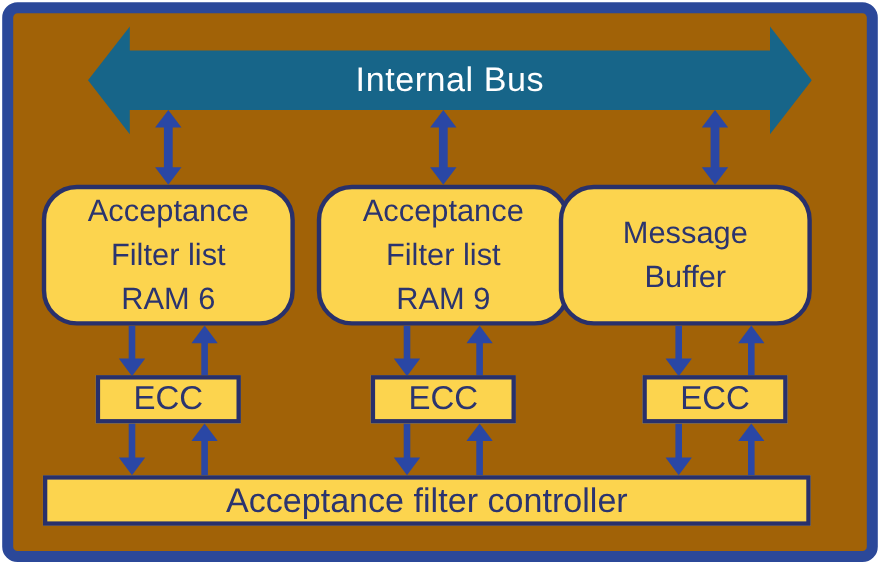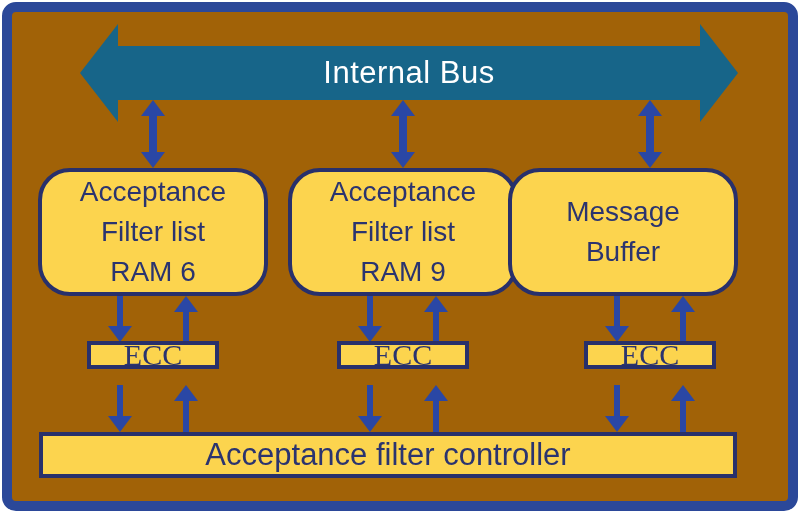--- a/index.html
+++ b/index.html
@@ -7,21 +7,21 @@
   .frame{position:absolute;left:2px;top:2px;width:796px;height:509px;box-sizing:border-box;
          border:10px solid #2b4899;border-radius:14px;background:#a16207;}
   .canvas{position:absolute;left:0;top:0;right:0;bottom:0;}
   .abs{position:absolute;}
   .bus-label{position:absolute;left:68px;top:10px;width:658px;height:102px;
              display:flex;align-items:center;justify-content:center;
              color:#ffffff;font-size:31px;letter-spacing:0.5px;}
   .box{position:absolute;box-sizing:border-box;background:#fcd44e;border:4px solid #28306b;
        color:#2b346f;display:flex;flex-direction:column;align-items:center;justify-content:center;}
   .ram-box{top:156px;width:230px;height:128px;font-size:28px;line-height:40px;text-align:center;border-radius:32px;}
-  .ecc-box{top:329px;width:132px;height:28px;font-size:30px;line-height:30px;font-family:Liberation Serif, serif;}
+  .ecc-box{top:329px;width:132px;height:44px;font-size:30px;line-height:30px;}
   .ctrl-box{left:27px;top:420px;width:698px;height:46px;font-size:31px;text-align:right;}
   svg{display:block;}
   .bus-fill{fill:#176589;}
   .arrow-fill{fill:#2a47a5;}
 </style>
 </head>
 <body>
 
 <div class="stage">
   <div class="frame">

